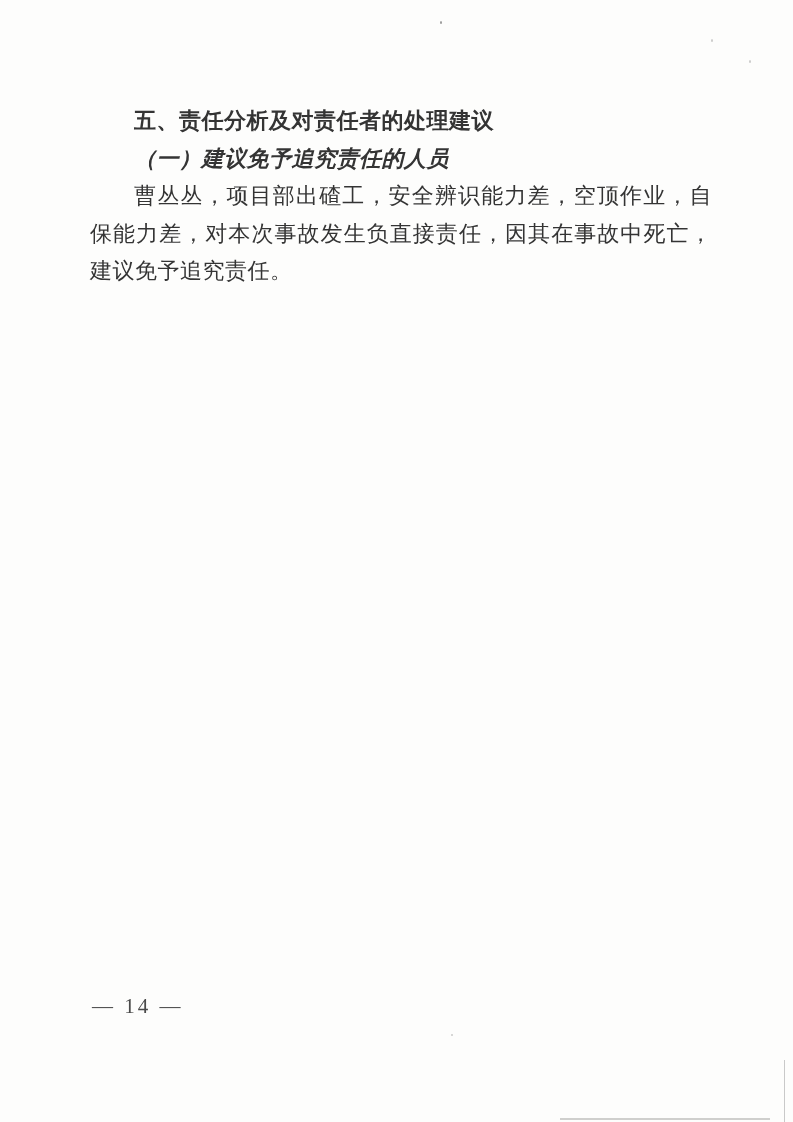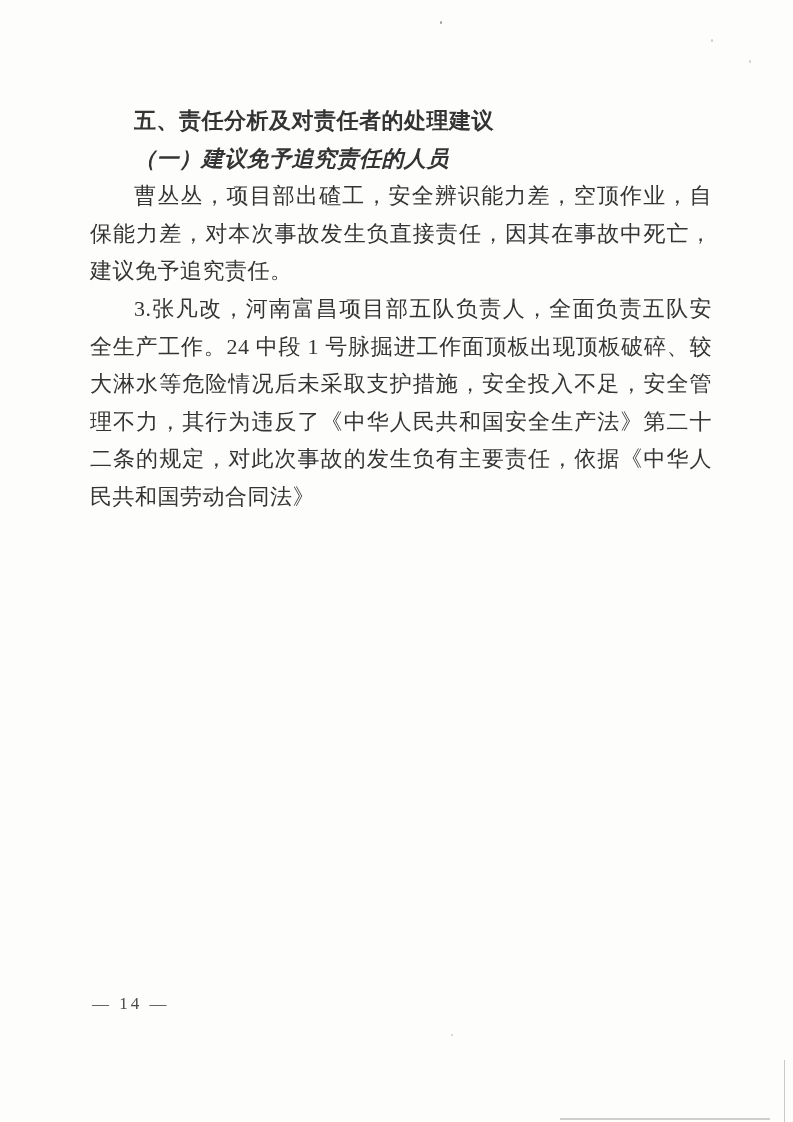--- a/index.html
+++ b/index.html
@@ -42,21 +42,21 @@
   }
   .para {
     font-weight: normal;
     text-align: justify;
     text-justify: inter-ideograph;
   }
   .page-number {
     position: absolute;
     left: 92px;
     top: 994px;
-    font-size: 17px;
+    font-size: 21px;
     letter-spacing: 3px;
     color: #4a4a4a;
     font-family: "Liberation Serif", "DejaVu Serif", serif;
   }
   
   .speck {
     position: absolute;
     background: #9a9a9a;
     border-radius: 50%;
   }
@@ -89,21 +89,20 @@
   <div class="text-block">
     <h1 class="sec-title">五、责任分析及对责任者的处理建议</h1>
 
     <h2 class="sub-title">（一）建议免予追究责任的人员</h2>
 
     <p class="para">曹丛丛，项目部出碴工，安全辨识能力差，空顶作业，自保能力差，对本次事故发生负直接责任，因其在事故中死亡，建议免予追究责任。</p>
 
 
 
 
-    <p class="para">3.张凡改，河南富昌项目部五队负责人，全面负责五队安全生产工作。24 中段 1 号脉掘进工作面顶板出现顶板破碎、较大淋水等危险情况后未采取支护措施，安全投入不足，安全管理不力，其行为违反了《中华人民共和国安全生产法》第二十二条的规定，对此次事故的发生负有主要责任，依据《中华人民共和国劳动合同法》</p>
   </div>
 
   <div class="page-number">— 14 —</div>
 
   <div class="speck speck-1"></div>
   <div class="speck speck-2"></div>
   <div class="speck speck-3"></div>
   <div class="speck speck-4"></div>
   <div class="edge-line"></div>
   <div class="bottom-shadow"></div>

